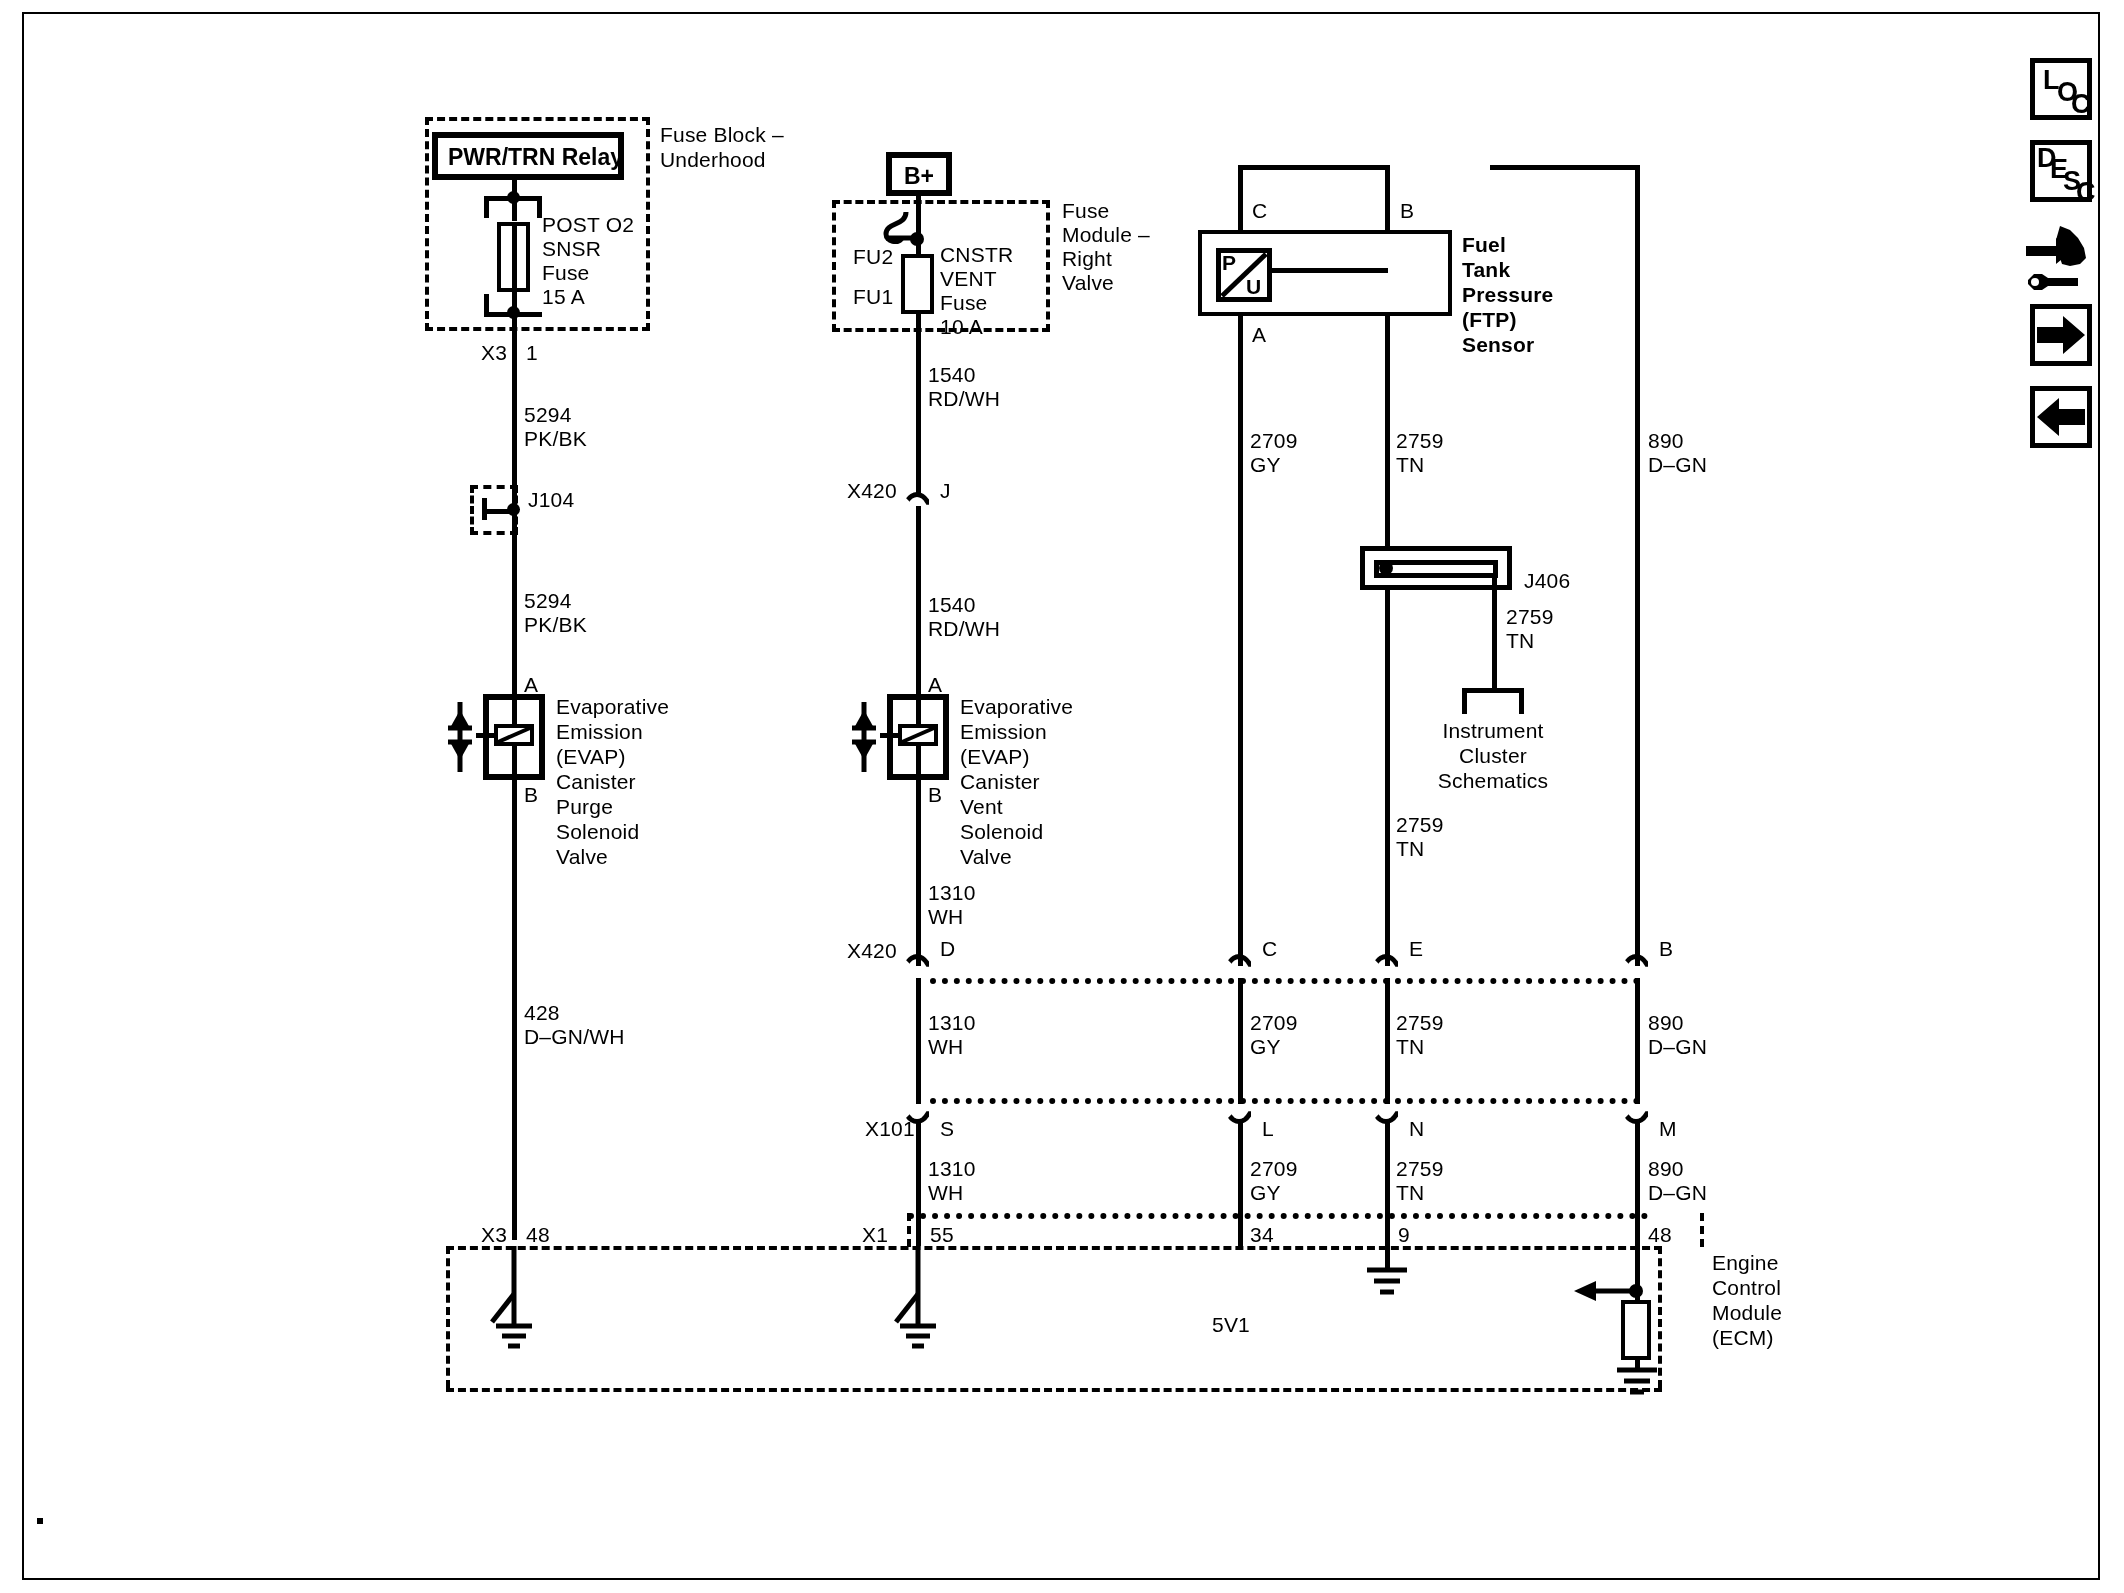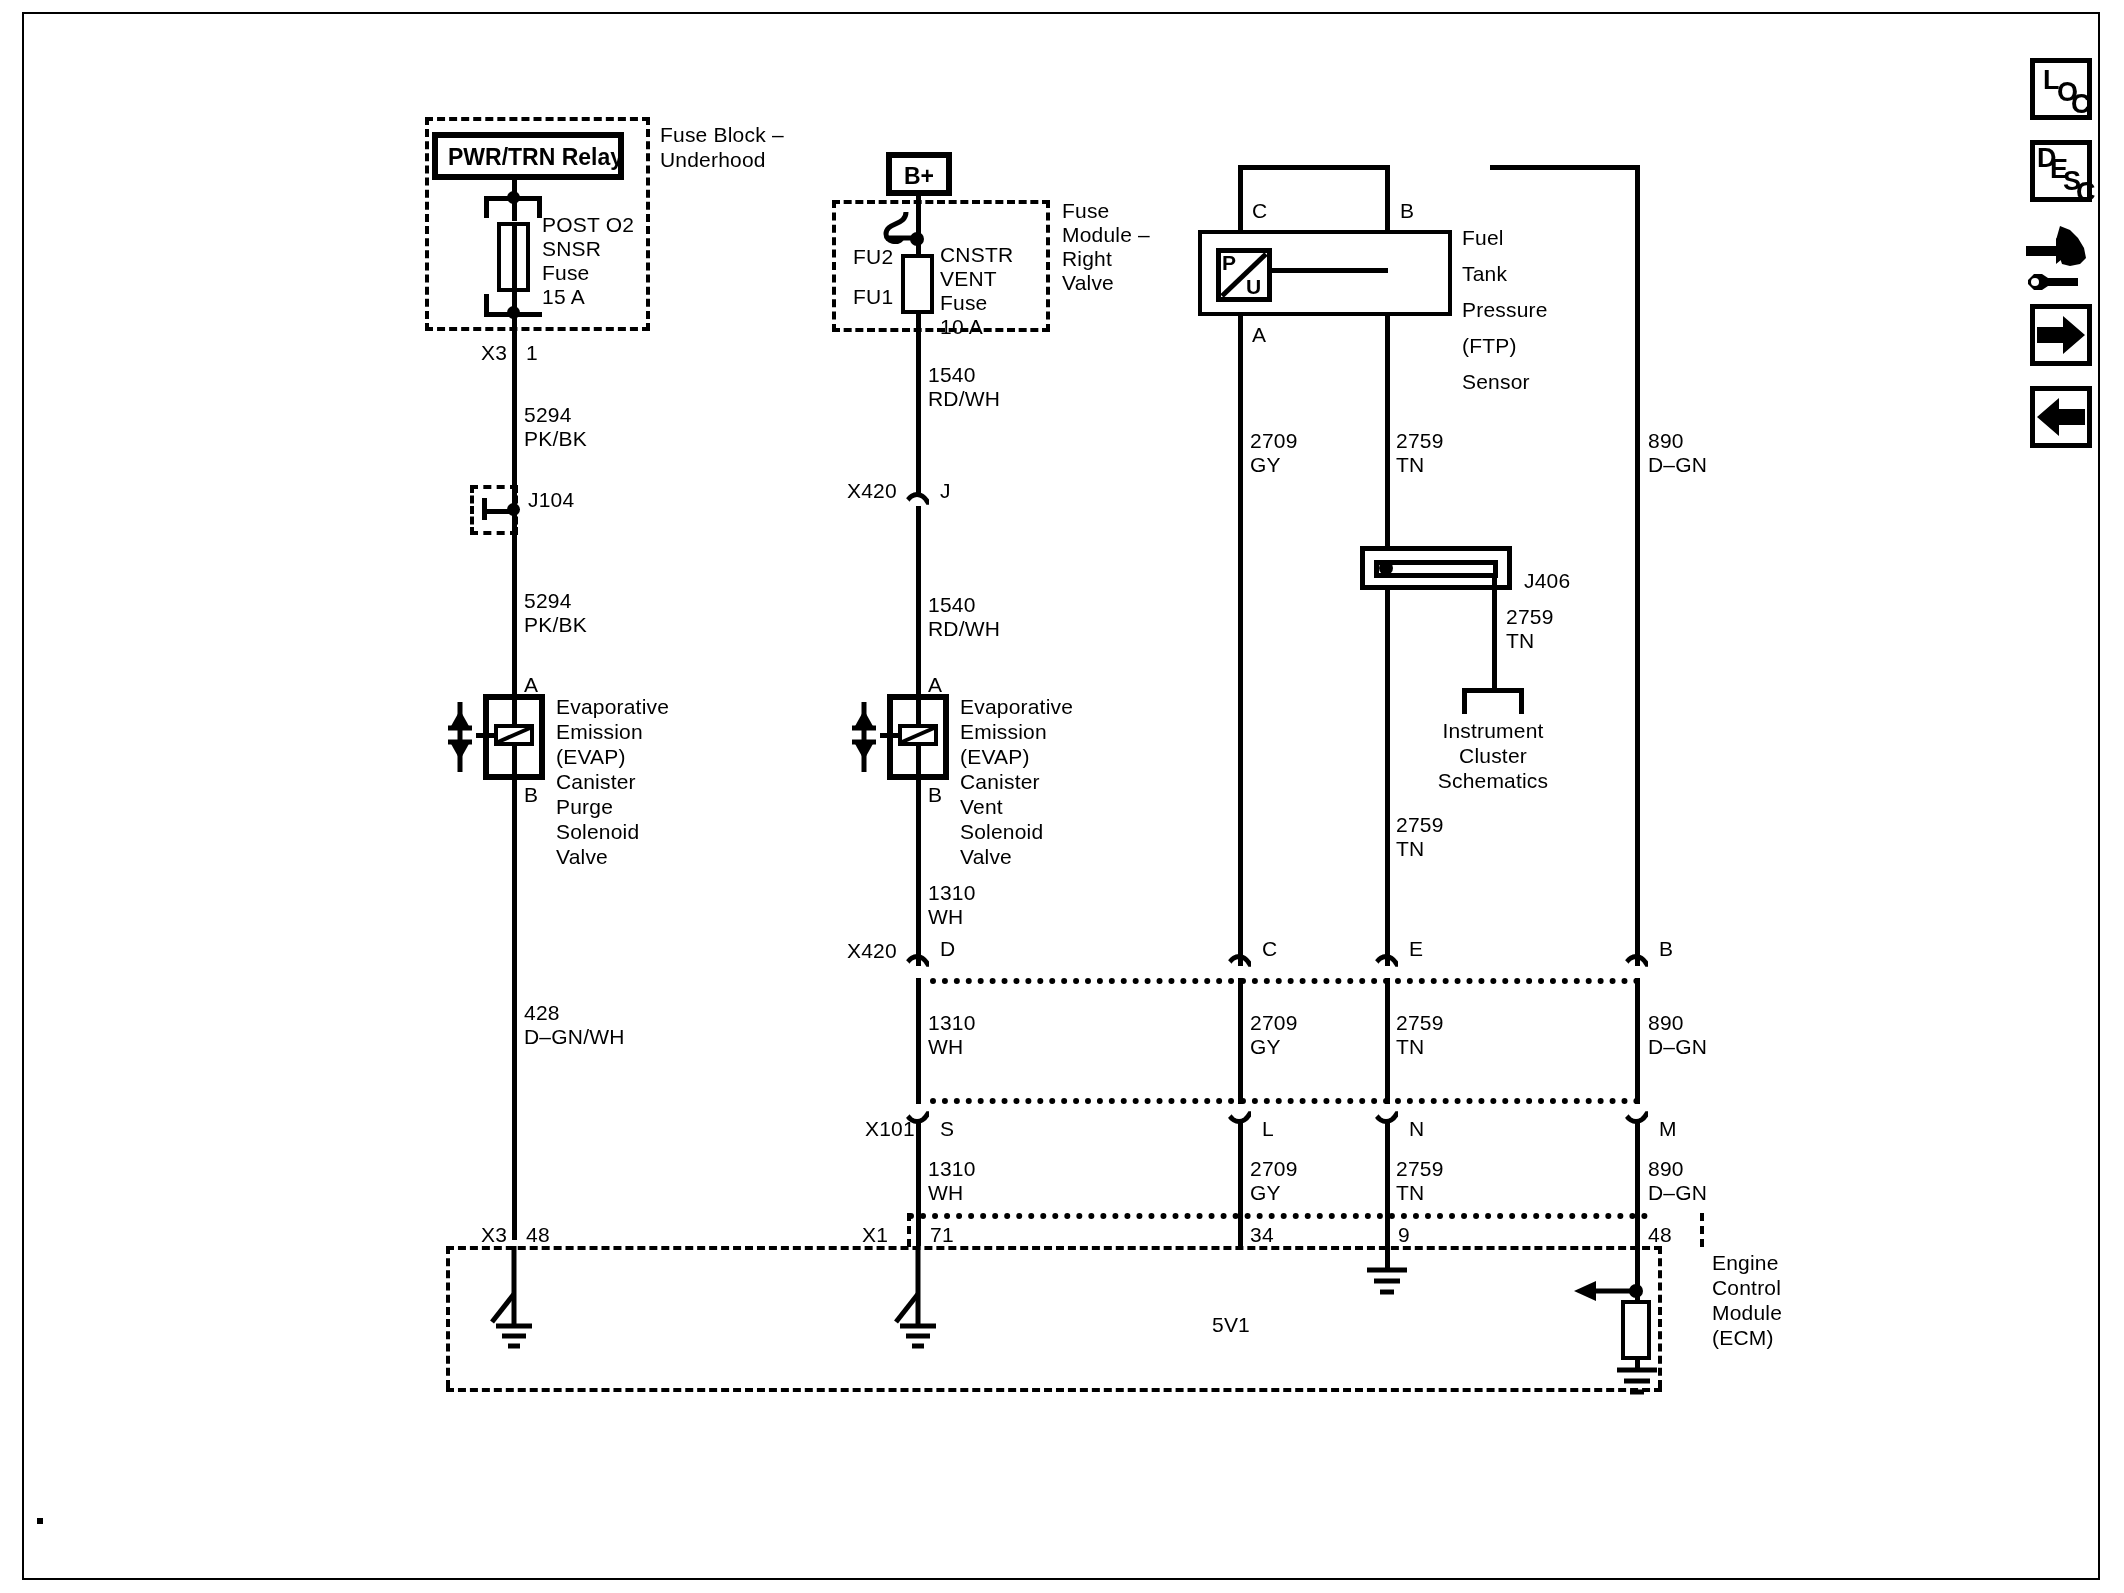--- a/index.html
+++ b/index.html
@@ -268,21 +268,21 @@
   <div class="sbox thin" style="left:1198px;top:230px;width:254px;height:86px;"></div>
 
   <div class="wire hw" style="left:1238px;top:268px;width:150px;"></div>
 
   <div class="abs" style="left:1216px;top:248px;width:56px;height:54px;box-sizing:border-box;border:5px solid #000;background:#fff;"></div>
   <svg class="abs" style="left:1216px;top:248px;" width="56" height="54">
     <line x1="6" y1="48" x2="50" y2="6" stroke="#000" stroke-width="5"></line>
   </svg>
   <div class="txt b" style="left:1222px;top:250px;font-size:21px;">P</div>
   <div class="txt b" style="left:1246px;top:274px;font-size:21px;">U</div>
-  <div class="txt" style="left:1462px;top:220px;white-space:pre-line;line-height:36px;">Fuel
+  <div class="txt" style="left:1462px;top:232px;white-space:pre-line;line-height:25px;font-weight:bold;">Fuel
 Tank
 Pressure
 (FTP)
 Sensor</div>
   <div class="txt" style="left:1252px;top:322px;">A</div>
 
   <div class="txt" style="left:1250px;top:428px;">2709</div>
   <div class="txt" style="left:1250px;top:452px;">GY</div>
   <div class="txt" style="left:1396px;top:428px;">2759</div>
   <div class="txt" style="left:1396px;top:452px;">TN</div>
@@ -373,21 +373,21 @@
   <div class="dashline-h" style="left:446px;top:1246px;width:1216px;"></div>
   <div class="dashline-v" style="left:446px;top:1246px;height:142px;"></div>
   <div class="dashline-h" style="left:446px;top:1388px;width:1216px;"></div>
   <div class="dashline-v" style="left:1658px;top:1246px;height:142px;"></div>
 
   <div class="dashline-v" style="left:907px;top:1213px;height:34px;"></div>
 
   <div class="dashline-v" style="left:1700px;top:1213px;height:34px;"></div>
 
   <div class="txt" style="left:862px;top:1222px;">X1</div>
-  <div class="txt" style="left:930px;top:1222px;">71</div>
+  <div class="txt" style="left:930px;top:1222px;">55</div>
   <div class="txt" style="left:1250px;top:1222px;">34</div>
   <div class="txt" style="left:1398px;top:1222px;">9</div>
   <div class="txt" style="left:1648px;top:1222px;">48</div>
 
   <div class="txt" style="left:1212px;top:1264px;margin-top:48px;">5V1</div>
 
   <svg class="abs" style="left:890px;top:1246px;" width="60" height="110">
     <line x1="28" y1="0" x2="28" y2="52" stroke="#000" stroke-width="5"></line>
     <line x1="28" y1="48" x2="6" y2="76" stroke="#000" stroke-width="5"></line>
     <line x1="28" y1="52" x2="28" y2="78" stroke="#000" stroke-width="5"></line>

